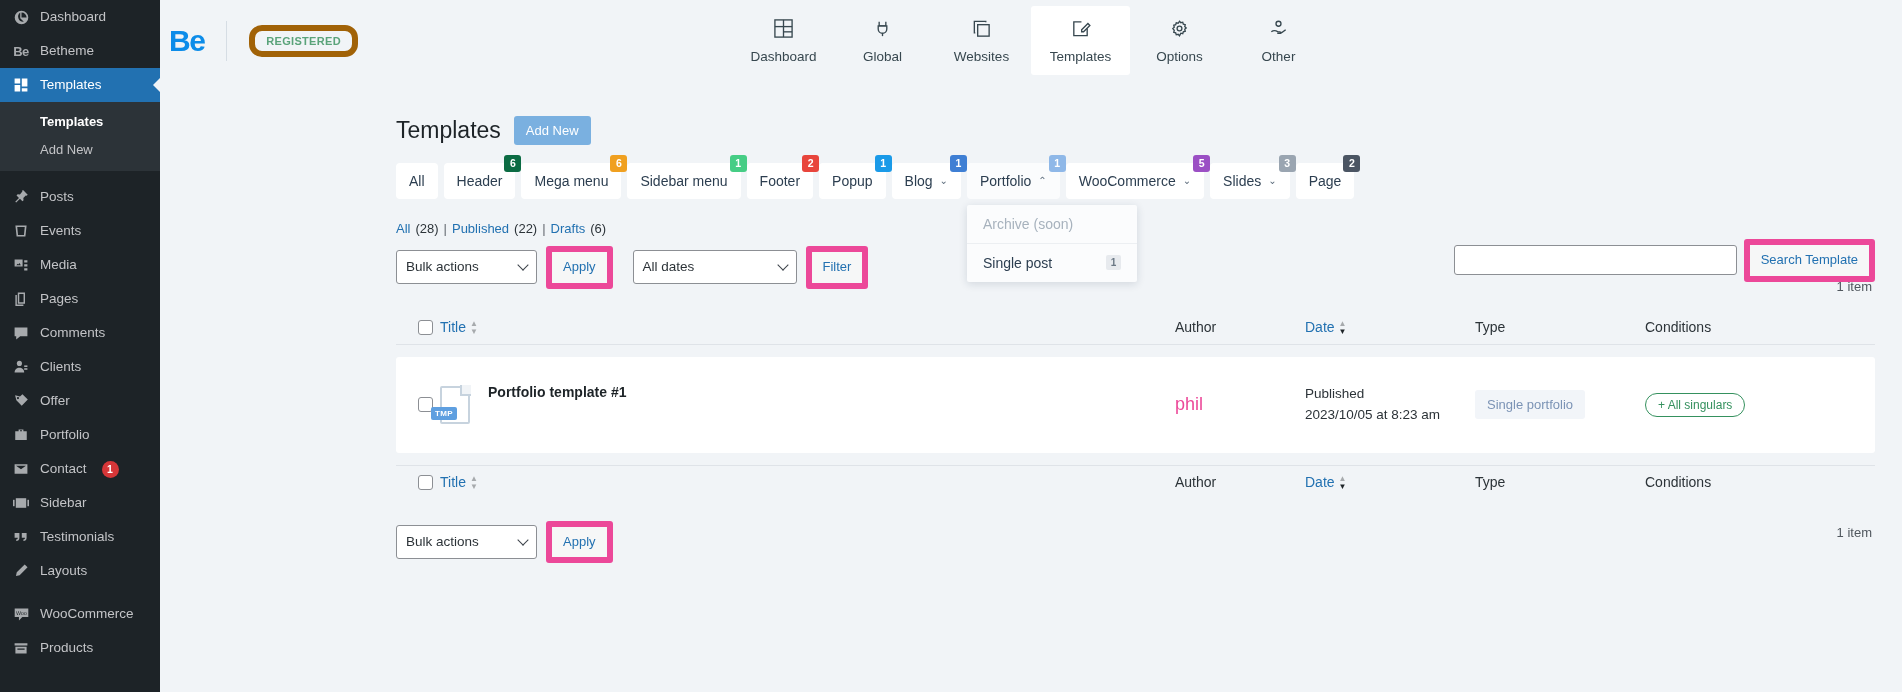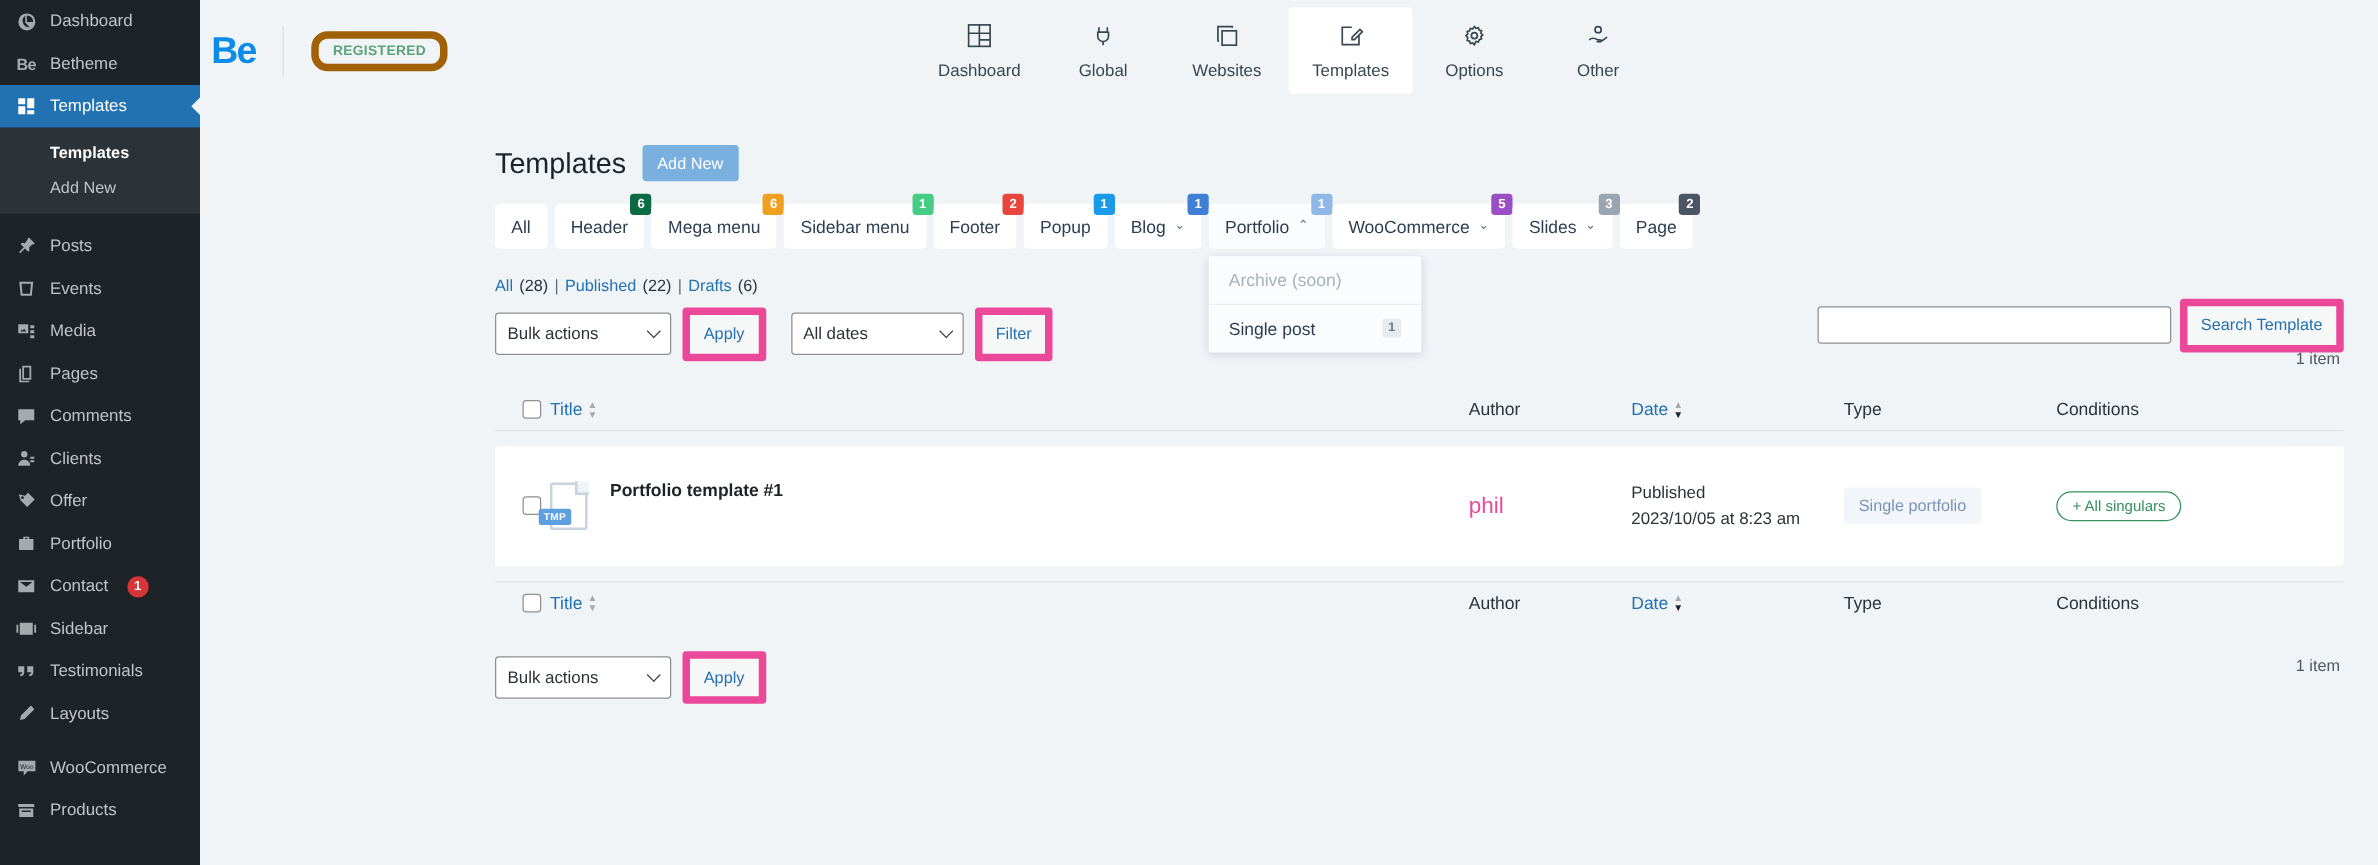--- a/index.html
+++ b/index.html
@@ -542,21 +542,21 @@
       </div>
 
       <div class="tablenav">
         <span class="selwrap">
           <span class="wp-select" style="display:inline-block;width:141px;">Bulk actions</span>
         </span>
         <span style="width:9px;"></span>
         <button class="btn-sec">Apply</button>
         <span style="width:20px;"></span>
         <span class="selwrap">
-          <span class="wp-select" style="display:inline-block;width:138px;">All dates</span>
+          <span class="wp-select" style="display:inline-block;width:164px;">All dates</span>
         </span>
         <span style="width:9px;"></span>
         <button class="btn-sec">Filter</button>
 
         <div class="search-box">
           <input class="search-input" type="text" placeholder="" style="">
           <button class="btn-sec">Search Template</button>
         </div>
         <div class="item-count">1 item</div>
       </div>

